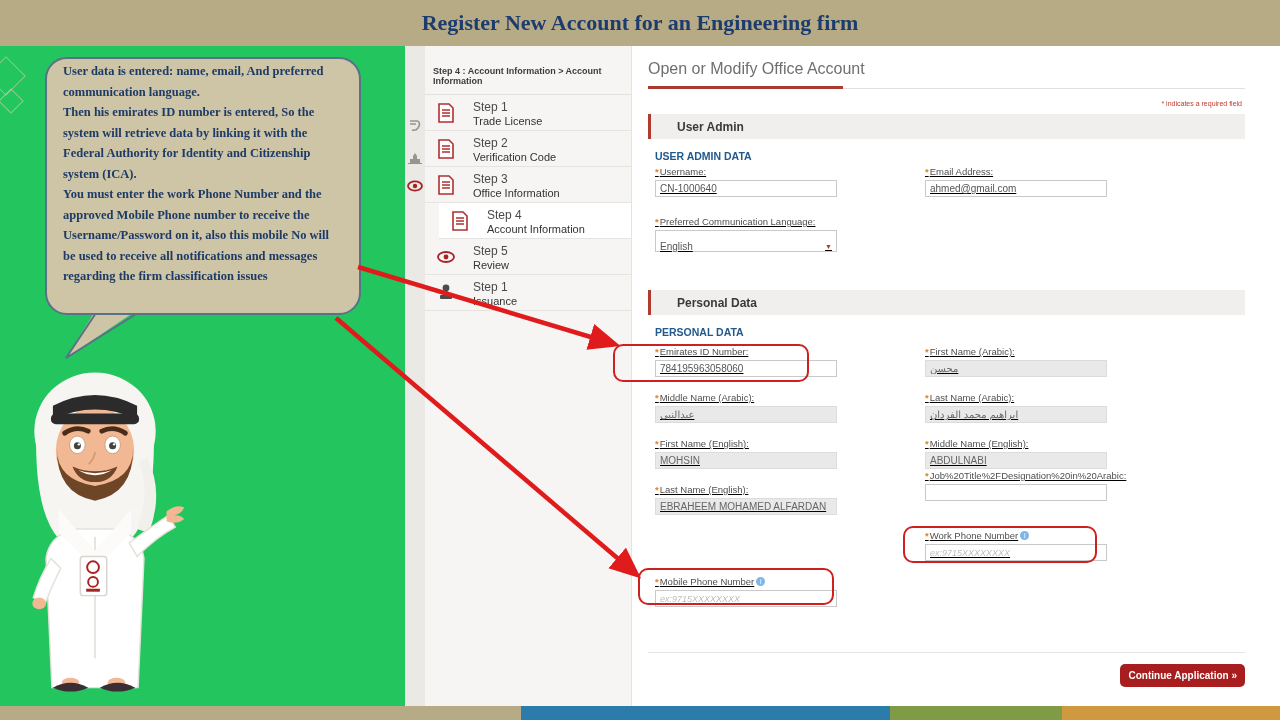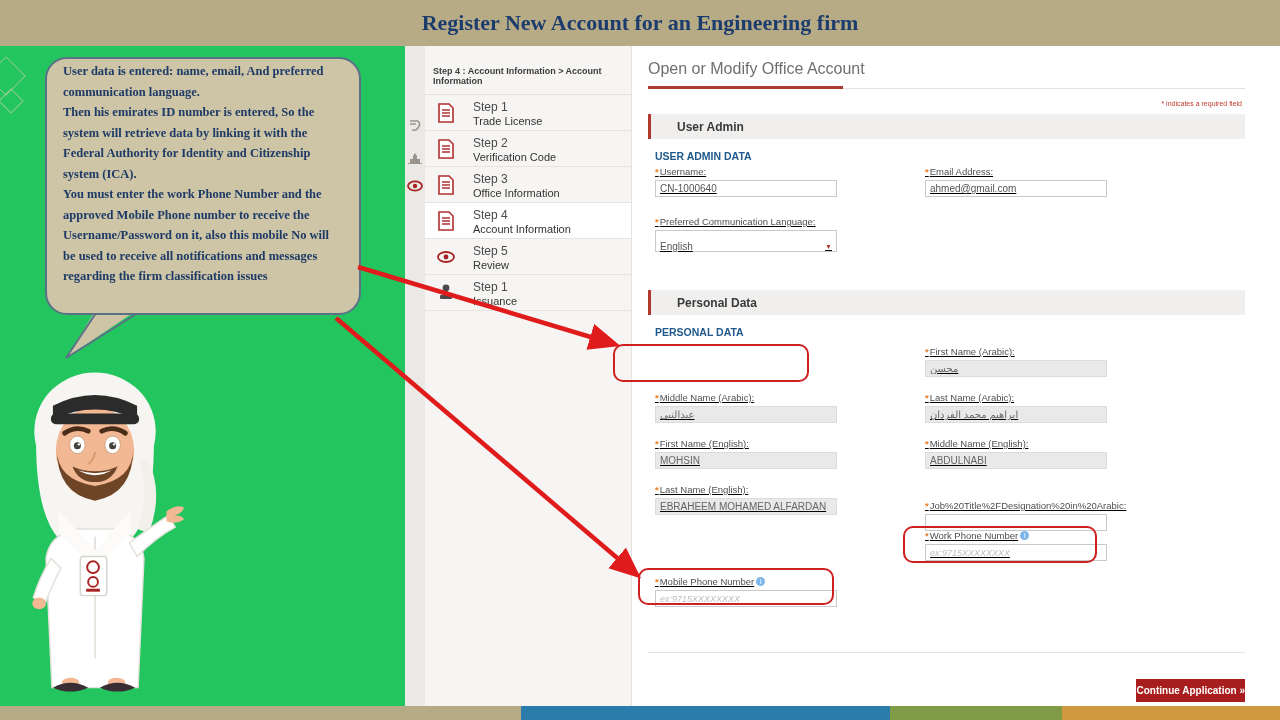--- a/index.html
+++ b/index.html
@@ -27,21 +27,21 @@
 
   
   .icon-strip { position:absolute; left:405px; top:46px; width:20px; height:660px; background:#ebe9e5; z-index:2; }
   .strip-icon { position:absolute; left:2px; width:16px; height:16px; }
 
   .sidebar { position:absolute; left:425px; top:46px; width:207px; height:660px;
              background:#f6f5f3; border-right:1px solid #e5e3df; z-index:2; }
   .crumb { padding:20px 0 8px 8px; font-size:9px; font-weight:bold; color:#3c3c3c;
            border-bottom:1px solid #e3e1de; }
   .step-item { position:relative; height:36px; padding:5px 0 0 48px; border-bottom:1px solid #e6e4e1; cursor:pointer; }
-  .step-item.active { background:#ffffff; }
+  .step-item.active { background:#ffffff;margin-left:14px; }
   .step-icon { position:absolute; left:12px; top:8px; width:18px; height:20px; }
   .step-num { font-size:12px; color:#4a4a4a; }
   .step-label { font-size:11px; color:#333; margin-top:1px; }
 
   
   .form-area { position:absolute; left:632px; top:46px; width:648px; height:660px; background:#fff; z-index:2; }
   .form-title { position:absolute; left:16px; top:14px; font-size:16px; color:#6f6f6f; }
   .title-rule  { position:absolute; left:16px; top:42px; width:597px; height:1px; background:#e0e0e0; }
   .title-rule-red { position:absolute; left:16px; top:40px; width:195px; height:3px; background:#a93b32; }
   .required-note { position:absolute; right:38px; top:54px; font-size:7px; color:#c0392b; }
@@ -59,23 +59,23 @@
   .tb.ro { background:#e9e9e9; border-color:#dcdcdc; color:#666; }
   .tb::placeholder { color:#bdbdbd; font-style:italic; font-size:9px; }
   .dropdown { width:182px; height:17px; border:1px solid #c9c9c9; background:#fff; font-size:10px;
               color:#555; padding:10px 4px; display:flex; justify-content:space-between; cursor:pointer; }
   .caret { color:#b03a2e; font-size:7px; line-height:11px; }
   .info-dot { display:inline-block; width:9px; height:9px; border-radius:50%; background:#7db6e8;
               color:#fff; font-size:7px; line-height:9px; text-align:center; margin-left:2px;
               font-style:normal; vertical-align:1px; }
 
   .bottom-rule { position:absolute; left:16px; top:606px; width:597px; height:1px; background:#e5e5e5; }
-  .continue-btn { position:absolute; right:35px; top:633px; background:#a81e1e; color:#fff;
-                  font-size:10px; font-weight:bold; border:none; border-radius:0;
-                  padding:6px 0; cursor:pointer; font-family:"Liberation Sans", sans-serif; }
+  .continue-btn { position:absolute; right:35px; top:618px; background:#a81e1e; color:#fff;
+                  font-size:10px; font-weight:bold; border:none; border-radius:5px;
+                  padding:6px 8px; cursor:pointer; font-family:"Liberation Sans", sans-serif; }
 
   
   .hl-box { position:absolute; border:2px solid #cf2020; border-radius:10px; z-index:40; }
   .arrows { position:absolute; left:0; top:0; width:1280px; height:720px; z-index:45; pointer-events:none; }
   .mascot { position:absolute; left:2px; top:362px; width:186px; height:338px; z-index:4; }
 </style>
 </head>
 <body>
 
 <div id="stage">
@@ -243,20 +243,24 @@
         <span>English</span>
         <span class="caret">▼</span>
       </div>
     </div>
 
     <div class="section-bar" style="top:244px">
       <span>Personal Data</span>
     </div>
     <div class="subhead" style="top:280px">PERSONAL DATA</div>
 
+    <div class="field" style="left:23px; top:300px">
+      <div class="field-label"><span class="req">*</span><span>Emirates ID Number:</span></div>
+      <input class="tb" value="784195963058060" style="">
+    </div>
     <div class="field" style="left:293px; top:300px">
       <div class="field-label"><span class="req">*</span><span>First Name (Arabic):</span></div>
       <input class="tb ro" readonly="" value="محسن" style="">
     </div>
 
     <div class="field" style="left:23px; top:346px">
       <div class="field-label"><span class="req">*</span><span>Middle Name (Arabic):</span></div>
       <input class="tb ro" readonly="" value="عبدالنبي" style="">
     </div>
     <div class="field" style="left:293px; top:346px">
@@ -270,21 +274,21 @@
     </div>
     <div class="field" style="left:293px; top:392px">
       <div class="field-label"><span class="req">*</span><span>Middle Name (English):</span></div>
       <input class="tb ro" readonly="" value="ABDULNABI" style="">
     </div>
 
     <div class="field" style="left:23px; top:438px">
       <div class="field-label"><span class="req">*</span><span>Last Name (English):</span></div>
       <input class="tb ro" readonly="" value="EBRAHEEM MOHAMED ALFARDAN" style="">
     </div>
-    <div class="field" style="left:293px; top:454px">
+    <div class="field" style="left:293px; top:424px">
       <div class="field-label"><span class="req">*</span><span>Job%20Title%2FDesignation%20in%20Arabic:</span></div>
       <input class="tb" value="" style="">
     </div>
 
     <div class="field" style="left:293px; top:484px">
       <div class="field-label"><span class="req">*</span><span>Work Phone Number</span><span class="info-dot">i</span></div>
       <input class="tb" placeholder="ex:9715XXXXXXXX" style="">
     </div>
 
     <div class="field" style="left:23px; top:530px">

